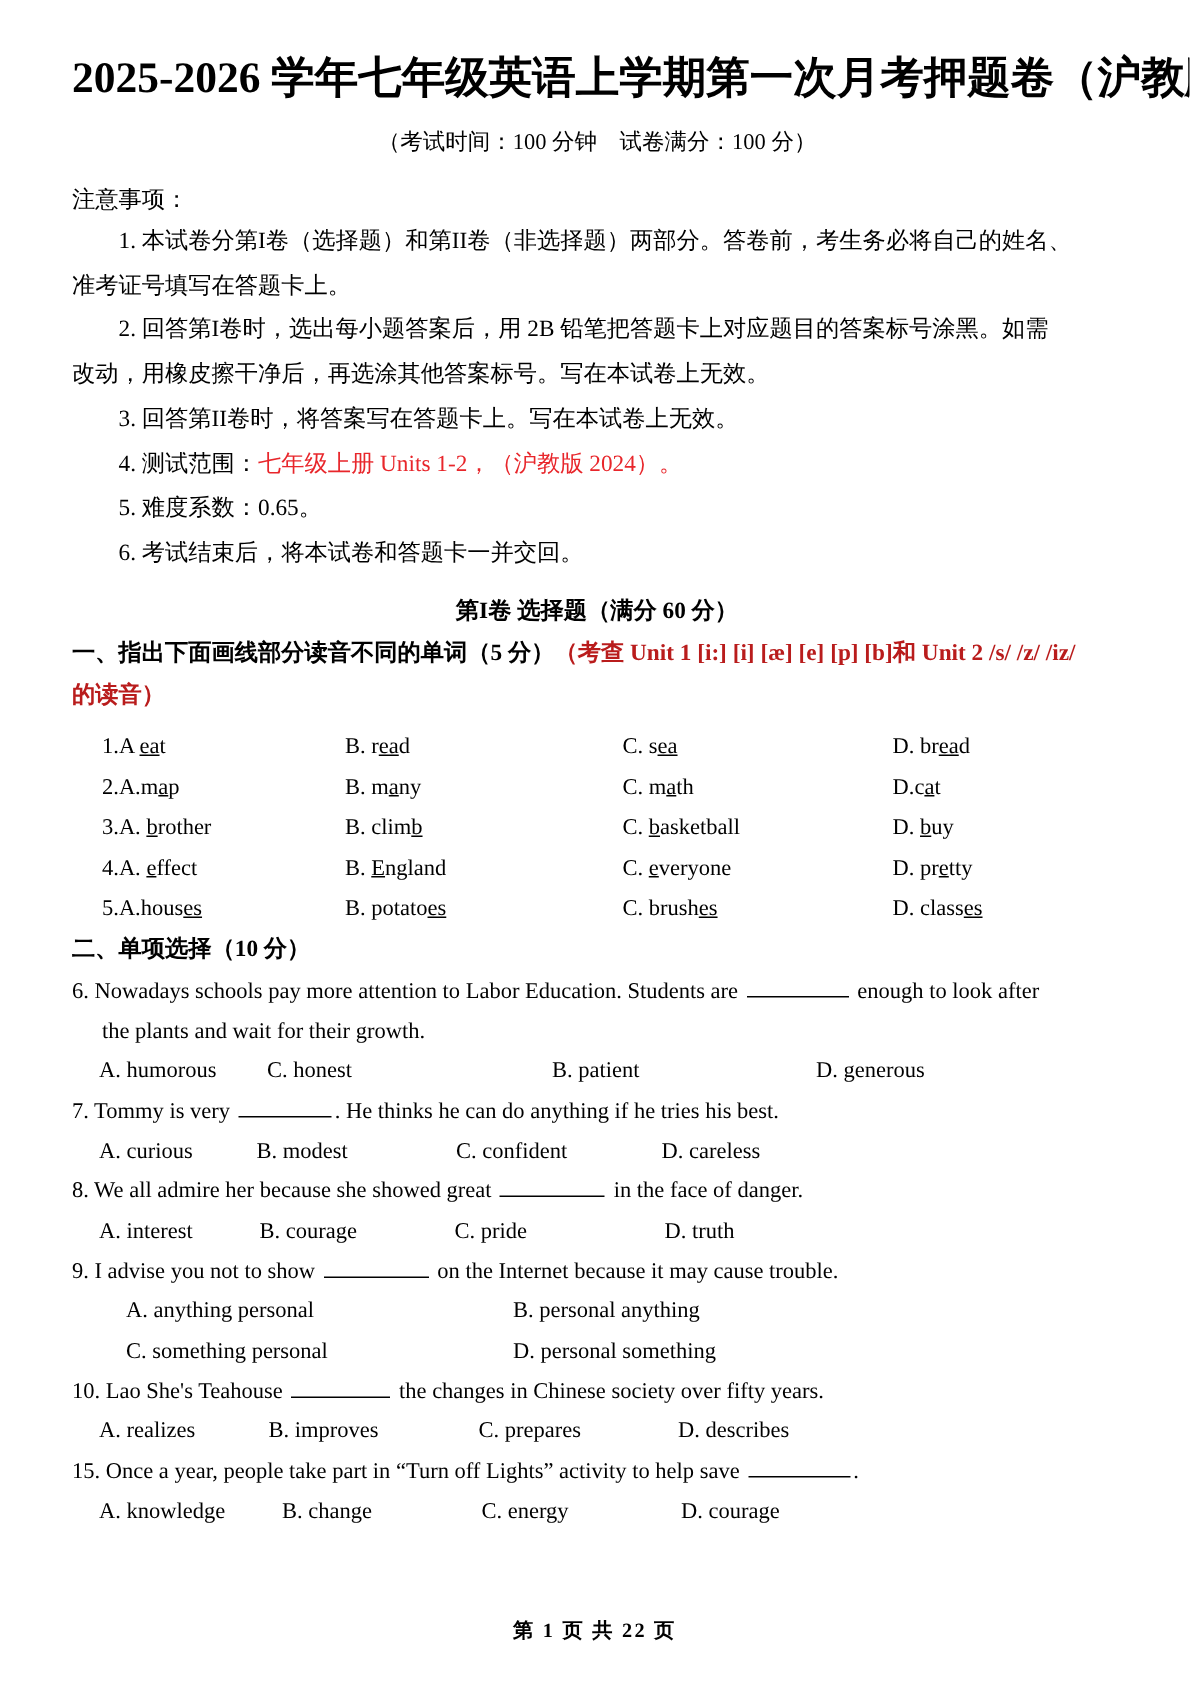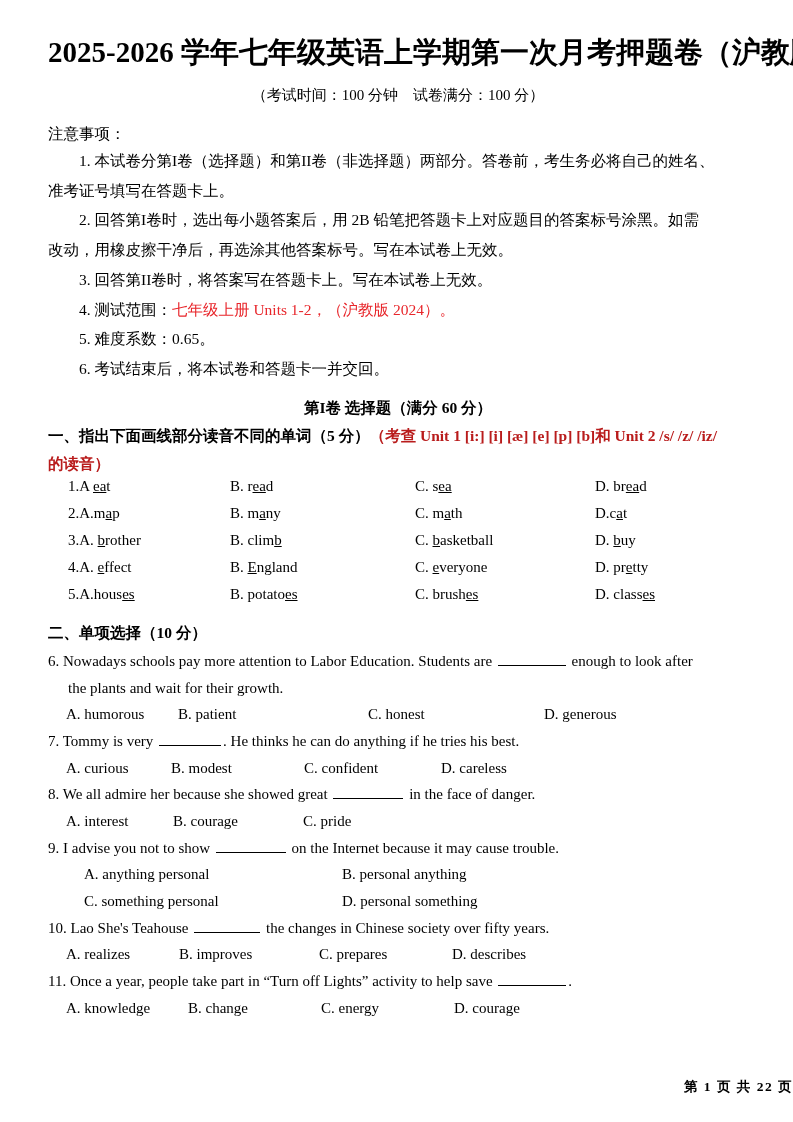--- a/index.html
+++ b/index.html
@@ -86,21 +86,21 @@
     line-height: 1.95;
     margin-top: 4px;
   }
 
   
   .phon-row {
     display: flex;
     font-size: 15px;
     line-height: 1.0;
     height: 27px;
-    align-items: flex-start;
+    align-items: flex-end;
   }
   .phon-row .c1 { width: 182px; padding-left: 20px; box-sizing: border-box;}
   .phon-row .c2 { width: 185px; }
   .phon-row .c3 { width: 180px; }
   .phon-row .c4 { width: 140px; }
   .u { text-decoration: underline; text-underline-offset: 1px; }
 
   
   .q {
     font-size: 15px;
@@ -150,21 +150,21 @@
 
   .opts.w2 .o:nth-child(1) { width: 258px; margin-left: 18px; }
   .opts.w2 .o:nth-child(2) { width: 300px; }
 
   
   .footer {
     position: absolute;
     left: 0;
     top: 1078px;
     width: 793px;
-    text-align: right;
+    text-align: center;
     font-size: 13.5px;
     font-weight: bold;
     letter-spacing: 1.5px;
   }
 </style>
 </head>
 <body>
 
 <div class="page">
 <div class="inner">
@@ -224,59 +224,60 @@
       <div class="c4"><span>D. </span><span>class</span><span class="u">es</span><span></span></div>
     </div>
   </div>
 
   <div class="sec-head-2">二、单项选择（10 分）</div>
 
   <div class="q q-stem"><span>6. Nowadays schools pay more attention to Labor Education. Students are </span><span class="blank" style="width:68px"></span><span> enough to look after</span></div>
   <div class="q q-stem-cont">the plants and wait for their growth.</div>
   <div class="opts w4">
     <div class="o">A. humorous</div>
+    <div class="o">C. honest</div>
     <div class="o">B. patient</div>
-    <div class="o">C. honest</div>
     <div class="o">D. generous</div>
   </div>
 
   <div class="q q-stem"><span>7. Tommy is very </span><span class="blank" style="width:62px"></span><span>. He thinks he can do anything if he tries his best.</span></div>
   <div class="opts w4b">
     <div class="o">A. curious</div>
     <div class="o">B. modest</div>
     <div class="o">C. confident</div>
     <div class="o">D. careless</div>
   </div>
 
   <div class="q q-stem"><span>8. We all admire her because she showed great </span><span class="blank" style="width:70px"></span><span> in the face of danger.</span></div>
   <div class="opts w4c">
     <div class="o">A. interest</div>
     <div class="o">B. courage</div>
     <div class="o">C. pride</div>
+    <div class="o">D. truth</div>
   </div>
 
   <div class="q q-stem"><span>9. I advise you not to show </span><span class="blank" style="width:70px"></span><span> on the Internet because it may cause trouble.</span></div>
   <div class="opts w2">
     <div class="o">A. anything personal</div>
     <div class="o">B. personal anything</div>
   </div>
   <div class="opts w2">
     <div class="o">C. something personal</div>
     <div class="o">D. personal something</div>
   </div>
 
   <div class="q q-stem"><span>10. Lao She's Teahouse </span><span class="blank" style="width:66px"></span><span> the changes in Chinese society over fifty years.</span></div>
   <div class="opts w4d">
     <div class="o">A. realizes</div>
     <div class="o">B. improves</div>
     <div class="o">C. prepares</div>
     <div class="o">D. describes</div>
   </div>
 
-  <div class="q q-stem"><span>11. Once a year, people take part in “Turn off Lights” activity to help save </span><span class="blank" style="width:68px"></span><span>.</span></div>
+  <div class="q q-stem"><span>15. Once a year, people take part in “Turn off Lights” activity to help save </span><span class="blank" style="width:68px"></span><span>.</span></div>
   <div class="opts w4e">
     <div class="o">A. knowledge</div>
     <div class="o">B. change</div>
     <div class="o">C. energy</div>
     <div class="o">D. courage</div>
   </div>
 
 </div>
 
 <div class="footer">第 1 页 共 22 页</div>

